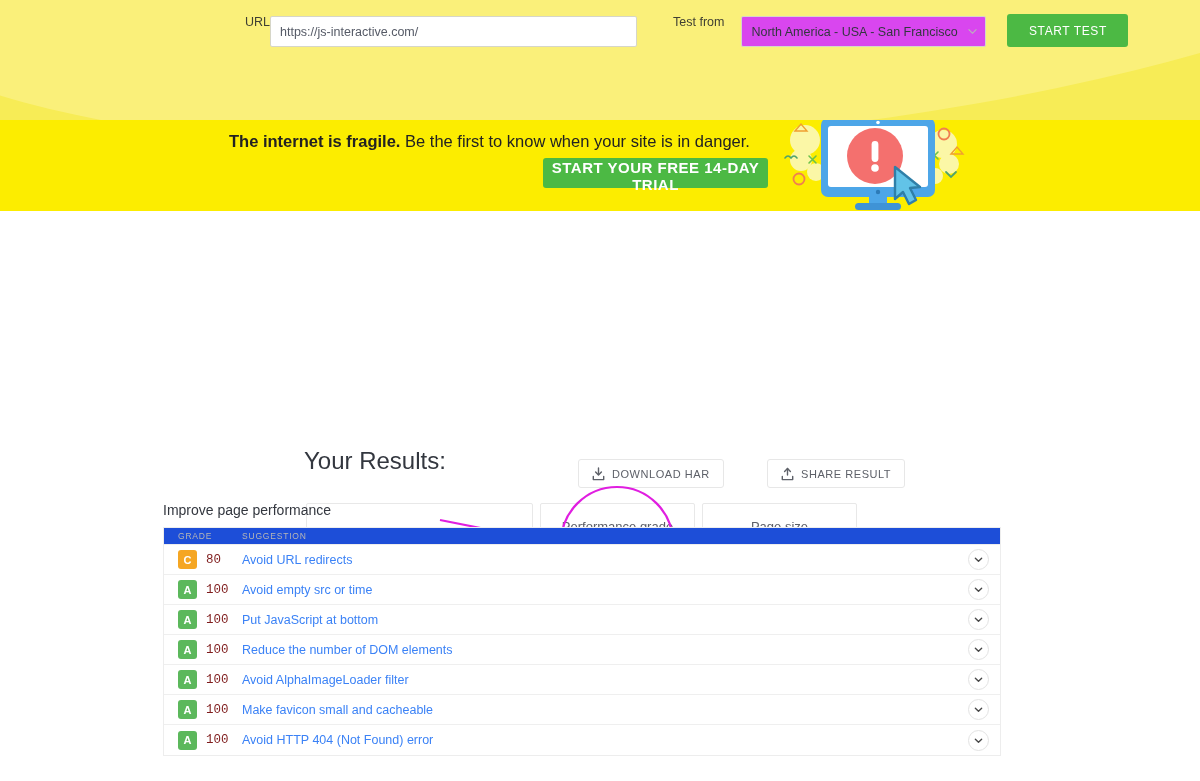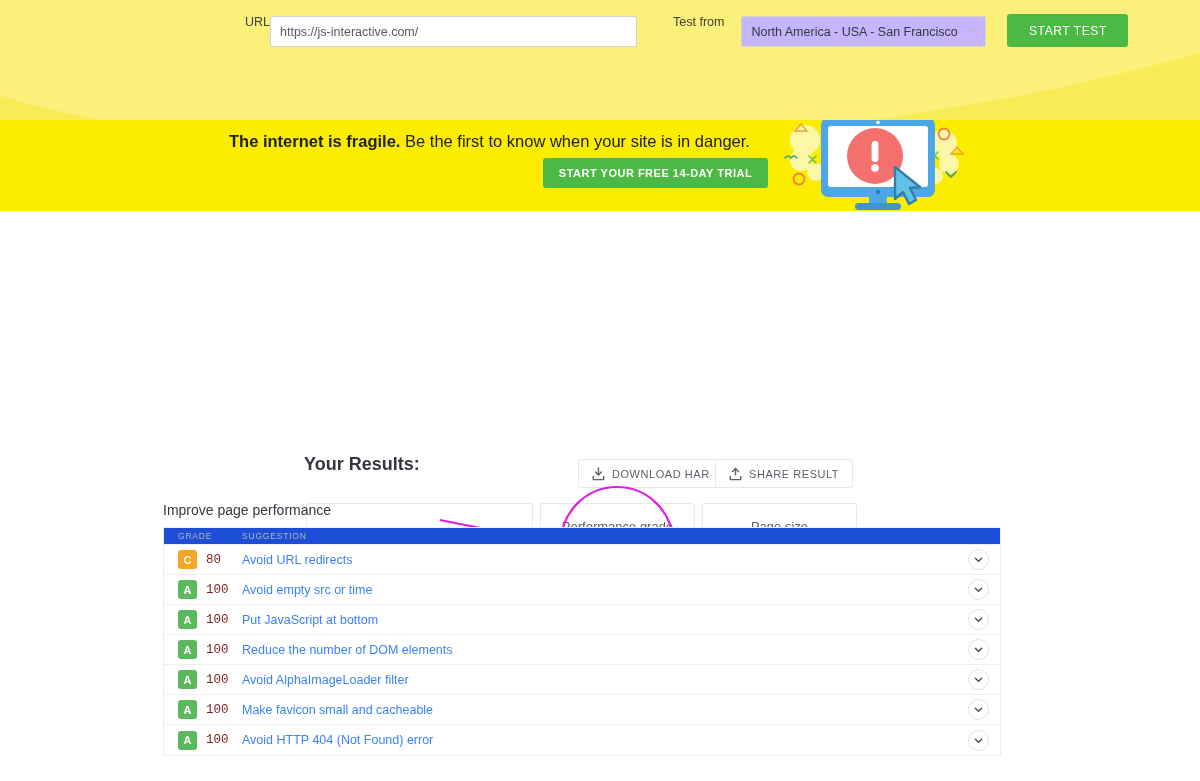--- a/index.html
+++ b/index.html
@@ -44,21 +44,21 @@
     font-size: 12.5px;
     color: #555a66;
     font-family: "Liberation Sans", sans-serif;
     outline: none;
   }
   .select-wrap { position: relative; margin-left: 17px; }
   .loc-select {
     width: 245px; height: 31px;
     border: 1px solid #d6d6c8;
     border-radius: 2px;
-    background: #c4b5fd;
+    background: #d946ef;
     padding: 0 24px 0 9px;
     font-size: 12.5px;
     color: #33373f;
     font-family: "Liberation Sans", sans-serif;
     appearance: none; -webkit-appearance: none;
     outline: none;
   }
   .select-chevron {
     position: absolute; right: 9px; top: 11px;
     width: 9px; height: 9px; pointer-events: none;
@@ -85,50 +85,50 @@
   .promo-text {
     position: absolute; left: 229px; top: 12px;
     font-size: 16.5px; color: #222222;
     white-space: nowrap;
   }
   .promo-text b { font-weight: bold; }
   .promo-cta {
     position: absolute; left: 543px; top: 38px;
     width: 225px; height: 30px;
     background: #4cb944; border: none; border-radius: 3px;
-    color: #ffffff; font-size: 11px; font-weight: bold;
+    color: #ffffff; font-size: 15px; font-weight: bold;
     letter-spacing: 0.5px; cursor: pointer;
     font-family: "Liberation Sans", sans-serif;
   }
   .promo-art {
     position: absolute; left: 783px; top: -26px;
     width: 190px; height: 122px;
   }
 
   
   .results-area { position: relative; width: 1200px; }
   .results-title {
-    position: absolute; left: 304px; top: 243px;
-    font-size: 18px; color: #33373f; font-weight: bold;
+    position: absolute; left: 304px; top: 236px;
+    font-size: 24px; color: #33373f; font-weight: normal;
   }
   .hdr-btn {
     position: absolute; top: 248px;
     height: 29px;
     background: #ffffff;
     border: 1px solid #e7e7e7;
     border-radius: 3px;
     display: flex; align-items: center; gap: 7px;
     padding: 0 13px;
     font-size: 11px; color: #5d6068;
     letter-spacing: 0.55px;
     cursor: pointer;
     font-family: "Liberation Sans", sans-serif;
   }
   .btn-download { left: 578px; }
-  .btn-share { left: 715px; }
+  .btn-share { left: 767px; }
 
   .card {
     position: absolute;
     background: #ffffff;
     border: 1px solid #e8e8e8;
     border-radius: 2px;
     display: flex; flex-direction: column;
     align-items: center; justify-content: center;
   }
   .card-label { font-size: 13px; color: #5d6068; margin-bottom: 8px; }

